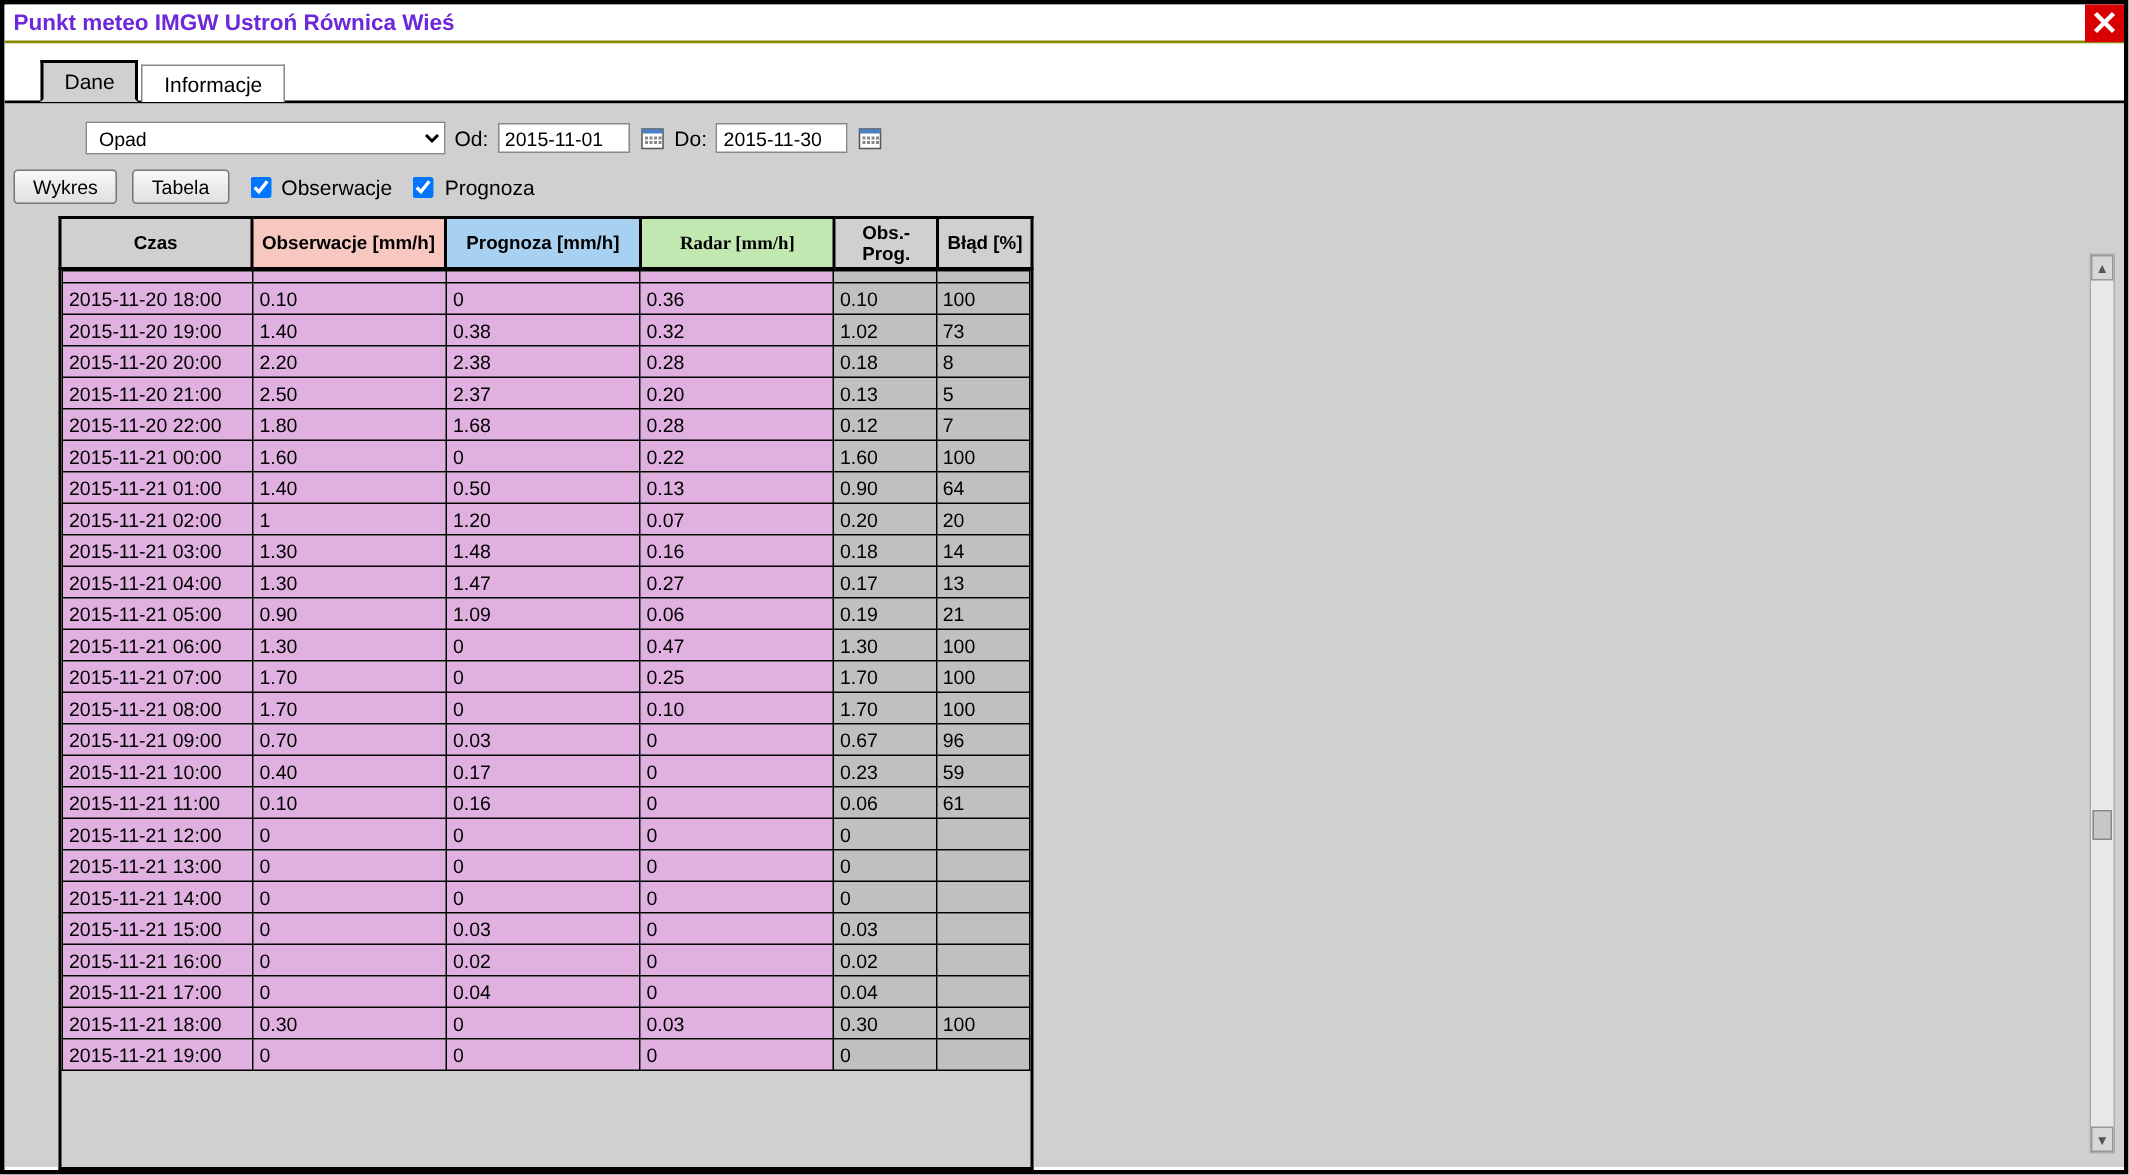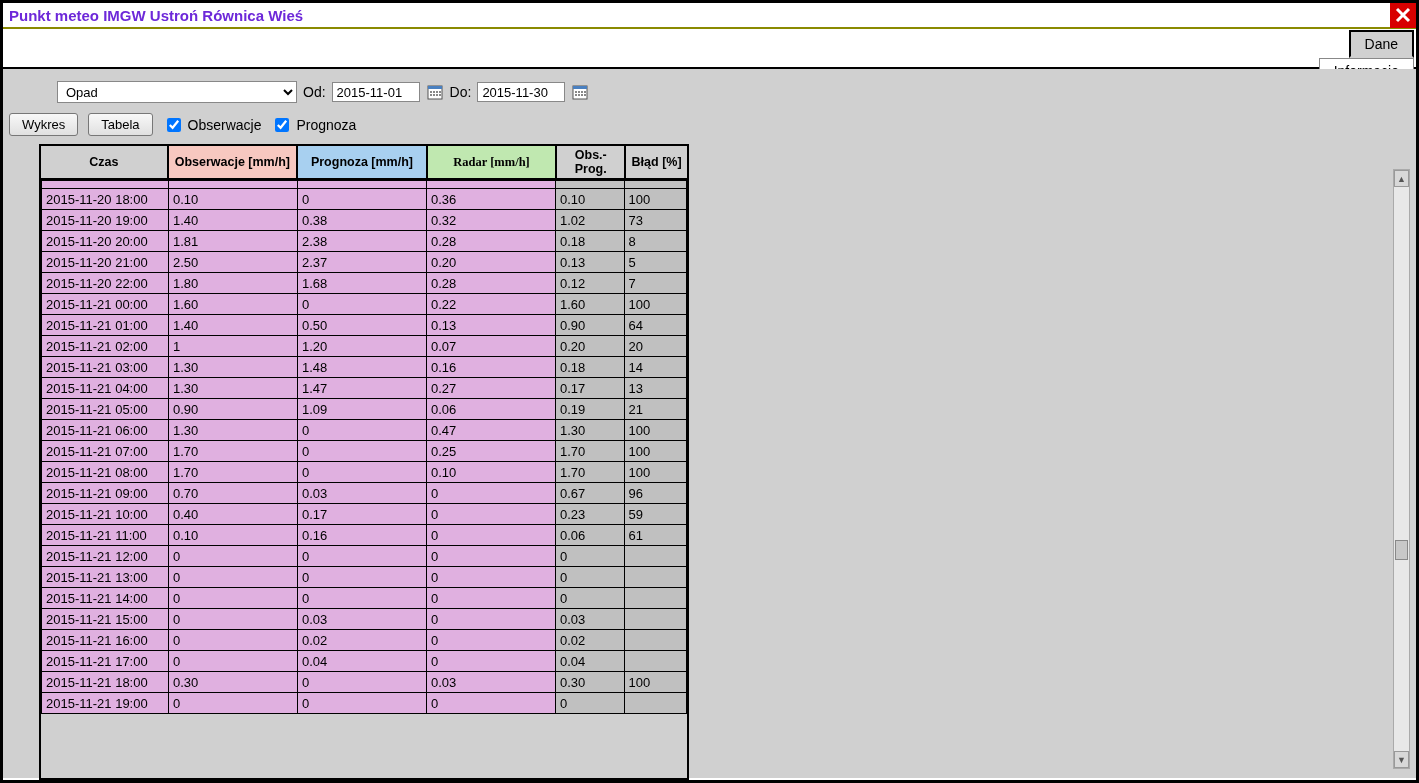--- a/index.html
+++ b/index.html
@@ -37,25 +37,24 @@
     background: #d80000;
     display: flex;
     align-items: center;
     justify-content: center;
     cursor: pointer;
   }
   .close-btn svg { width: 18px; height: 18px; }
   .tabs-row {
     height: 40px;
     background: #fff;
-    padding-left: 52px;
+    padding-left: 24px;
     display: flex;
     align-items: flex-end;
     border-bottom: 2px solid #000;
-    flex-direction: column;
   }
   .tab {
     border: 1px solid #888;
     border-bottom: none;
     padding: 4px 14px;
     font-size: 14px;
     background: #fff;
     cursor: pointer;
     margin-right: 2px;
     position: relative;
@@ -345,21 +344,21 @@
                 <tr>
                   <td class="c0">2015-11-20 19:00</td>
                   <td class="c1">1.40</td>
                   <td class="c2">0.38</td>
                   <td class="c3">0.32</td>
                   <td class="c4">1.02</td>
                   <td class="c5">73</td>
                 </tr>
                 <tr>
                   <td class="c0">2015-11-20 20:00</td>
-                  <td class="c1">1.81</td>
+                  <td class="c1">2.20</td>
                   <td class="c2">2.38</td>
                   <td class="c3">0.28</td>
                   <td class="c4">0.18</td>
                   <td class="c5">8</td>
                 </tr>
                 <tr>
                   <td class="c0">2015-11-20 21:00</td>
                   <td class="c1">2.50</td>
                   <td class="c2">2.37</td>
                   <td class="c3">0.20</td>

